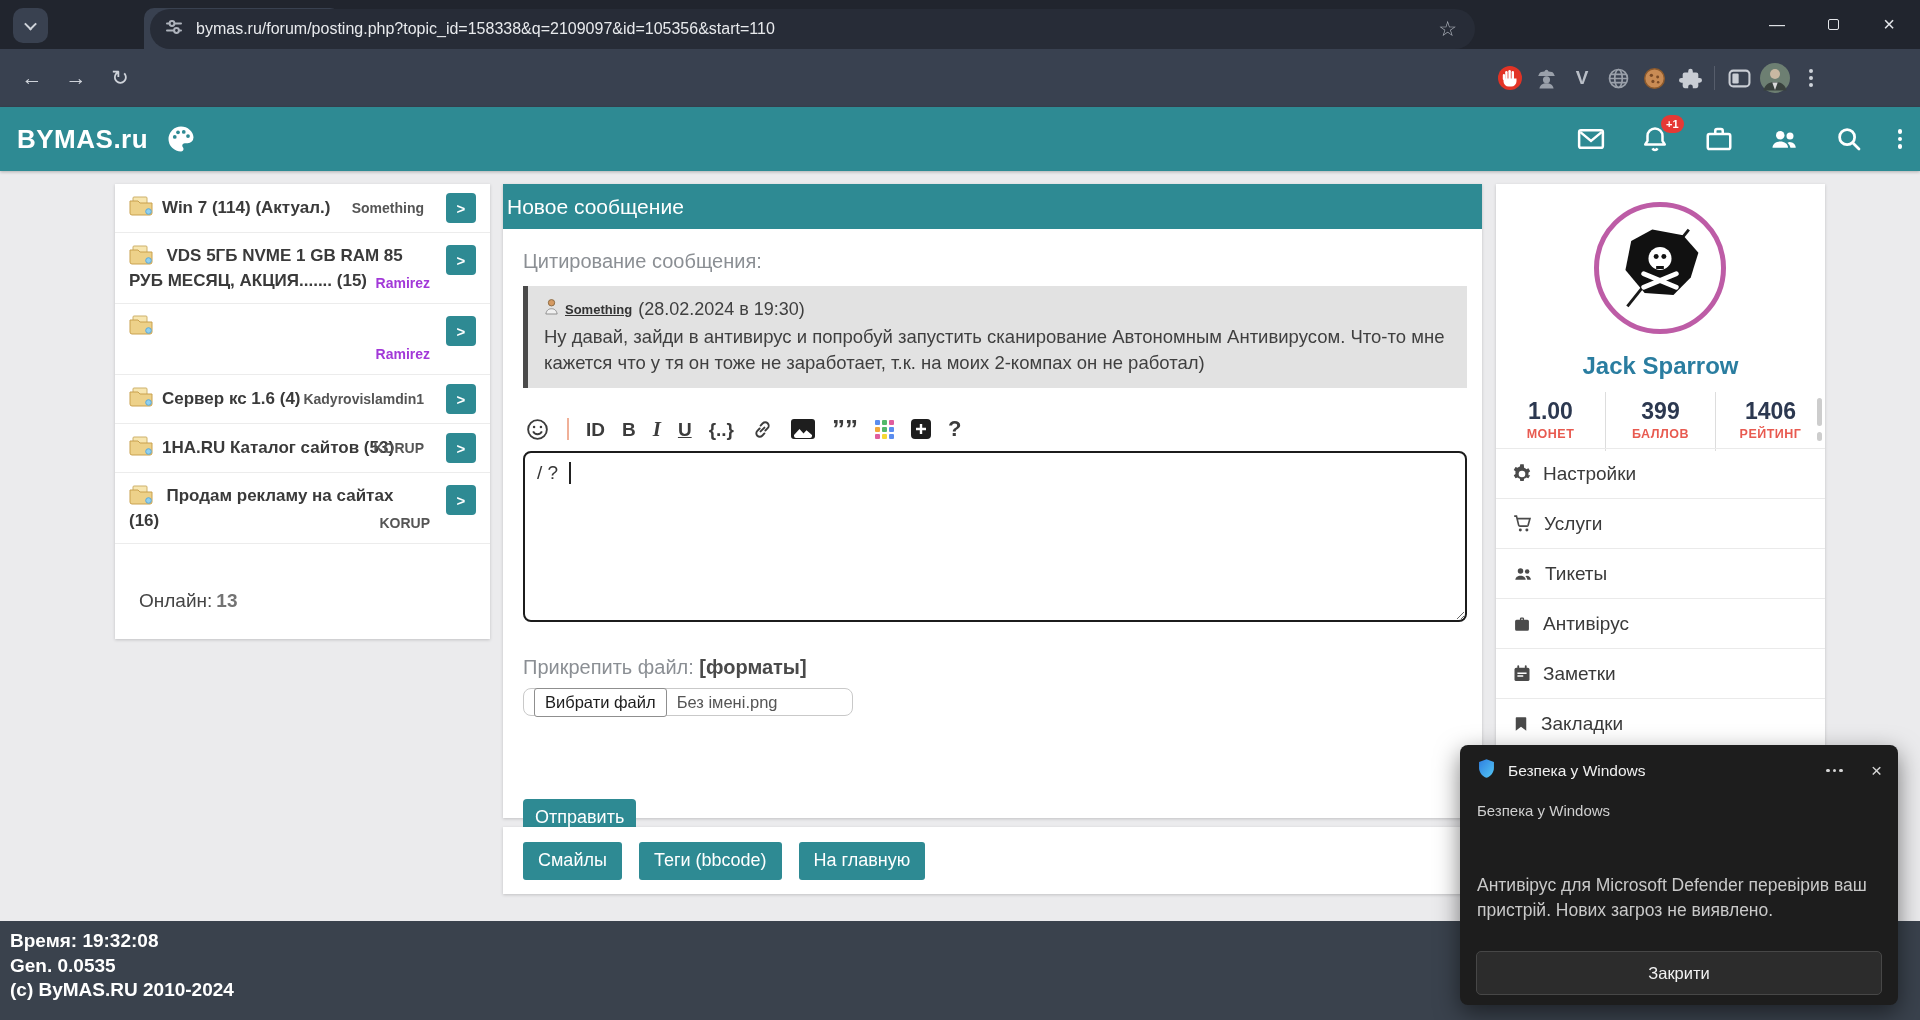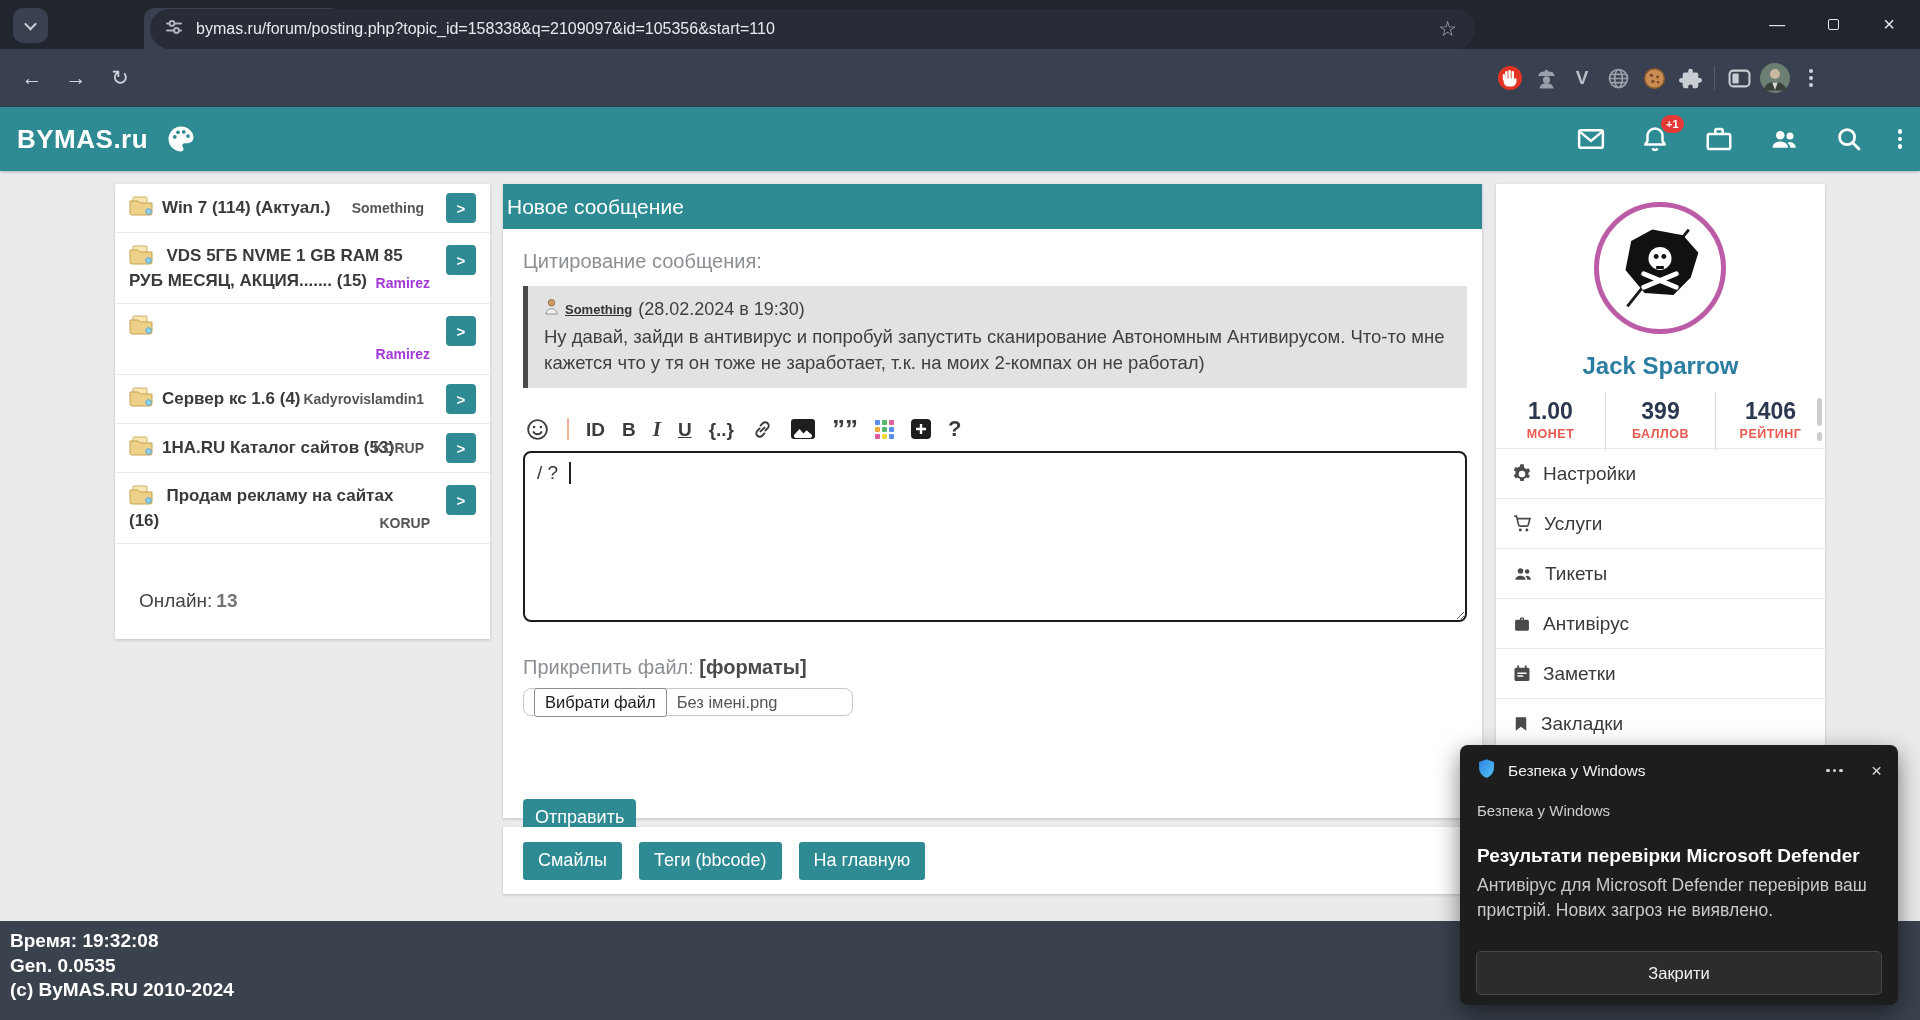--- a/index.html
+++ b/index.html
@@ -546,16 +546,15 @@
     </span>
     <span class="napp">Безпека у Windows</span>
     <span class="ndots">
         <i></i>
         <i></i>
         <i></i>
       </span>
     <span class="nclose">×</span>
   </div>
   <div class="nsub">Безпека у Windows</div>
-  <div class="nheading">Результати перевірки Microsoft Defender</div>
   <div class="nbody">Антивірус для Microsoft Defender перевірив ваш пристрій. Нових загроз не виявлено.</div>
   <button class="nbtn">Закрити</button>
 </div>
 
 </body></html>

